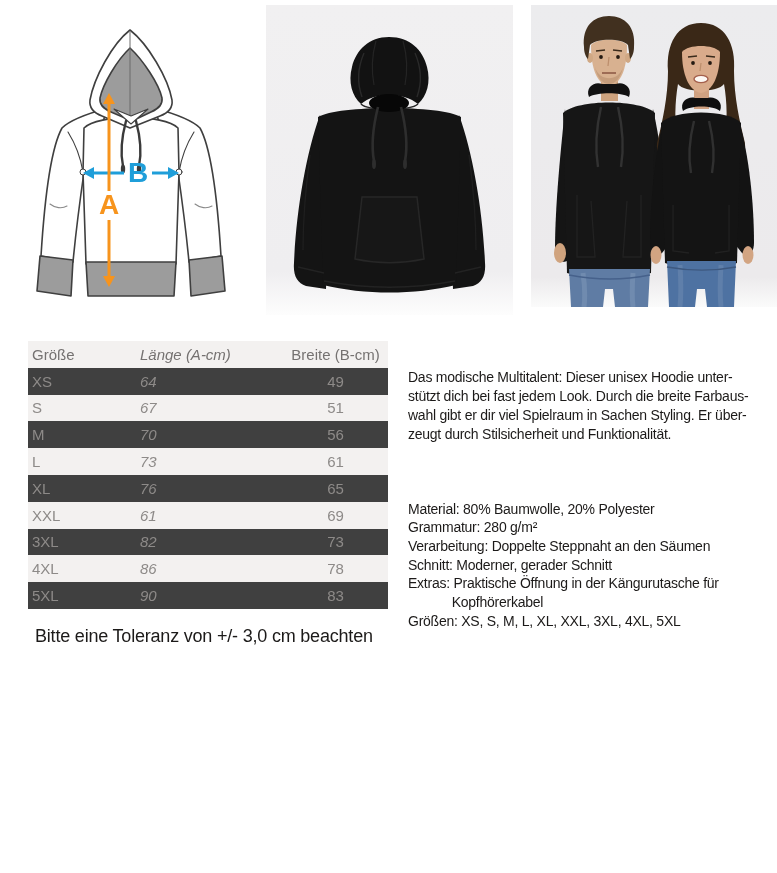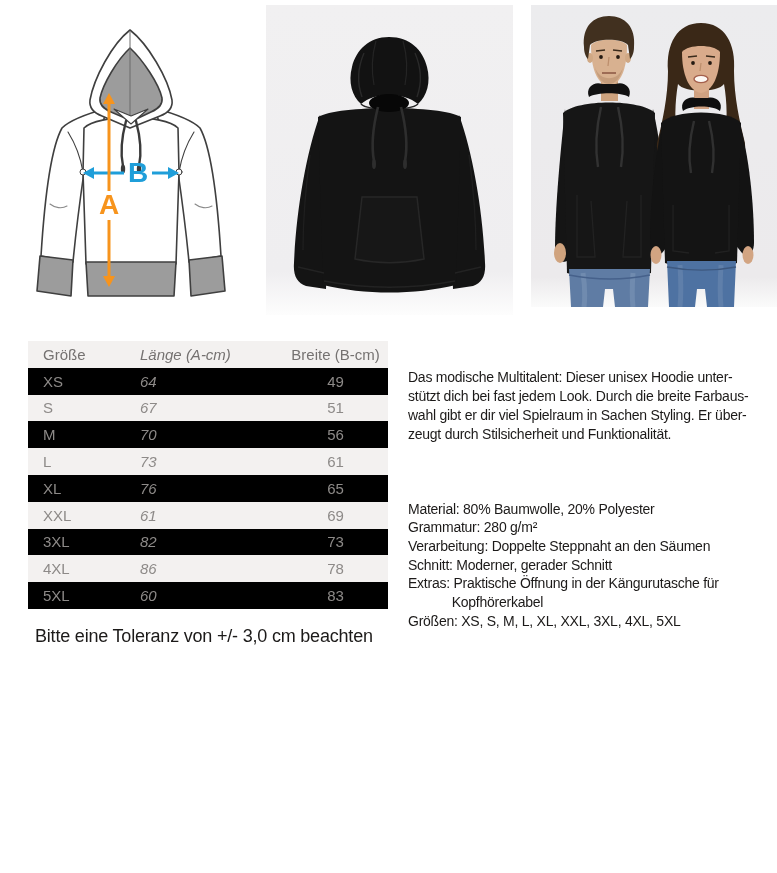--- a/index.html
+++ b/index.html
@@ -10,23 +10,23 @@
   .media{position:absolute;}
   .media svg{display:block;}
   #diagram{left:28px;top:8px;width:230px;height:305px;}
   #photo-product{left:266px;top:5px;width:247px;height:310px;}
   #photo-models{left:531px;top:5px;width:246px;height:302px;}
 
   
   #size-table{position:absolute;left:28px;top:341px;width:360px;font-size:15px;color:#8d8a88;}
   .trow{display:flex;align-items:center;height:26.8px;}
   .trow.head{background:#f3f1f0;color:#757271;}
-  .trow.dark{background:#000000;}
+  .trow.dark{background:#404040;}
   .trow.light{background:#f3f1f0;}
-  .c1{width:112px;padding-left:15px;box-sizing:border-box;}
+  .c1{width:112px;padding-left:4px;box-sizing:border-box;}
   .c2{width:143px;font-style:italic;}
   .c3{flex:1;text-align:center;}
 
   
   #note{position:absolute;left:35px;top:626px;font-size:18px;color:#1c1a19;letter-spacing:-0.2px;}
 
   
   #description{position:absolute;left:408px;top:331px;width:369px;font-size:14px;
                line-height:18.7px;color:#1c1a19;letter-spacing:-0.25px;white-space:pre;}
   #description .para{margin:0 8px 19px 0;}
@@ -243,21 +243,21 @@
       <div class="c2">82</div>
       <div class="c3">73</div>
     </div>
     <div class="trow light">
       <div class="c1">4XL</div>
       <div class="c2">86</div>
       <div class="c3">78</div>
     </div>
     <div class="trow dark">
       <div class="c1">5XL</div>
-      <div class="c2">60</div>
+      <div class="c2">90</div>
       <div class="c3">83</div>
     </div>
   </div>
 
   <div id="note">Bitte eine Toleranz von +/- 3,0 cm beachten</div>
 
   <div id="description">
     <p class="para">Das modische Multitalent: Dieser unisex Hoodie unter-
 stützt dich bei fast jedem Look. Durch die breite Farbaus-
 wahl gibt er dir viel Spielraum in Sachen Styling. Er über-

